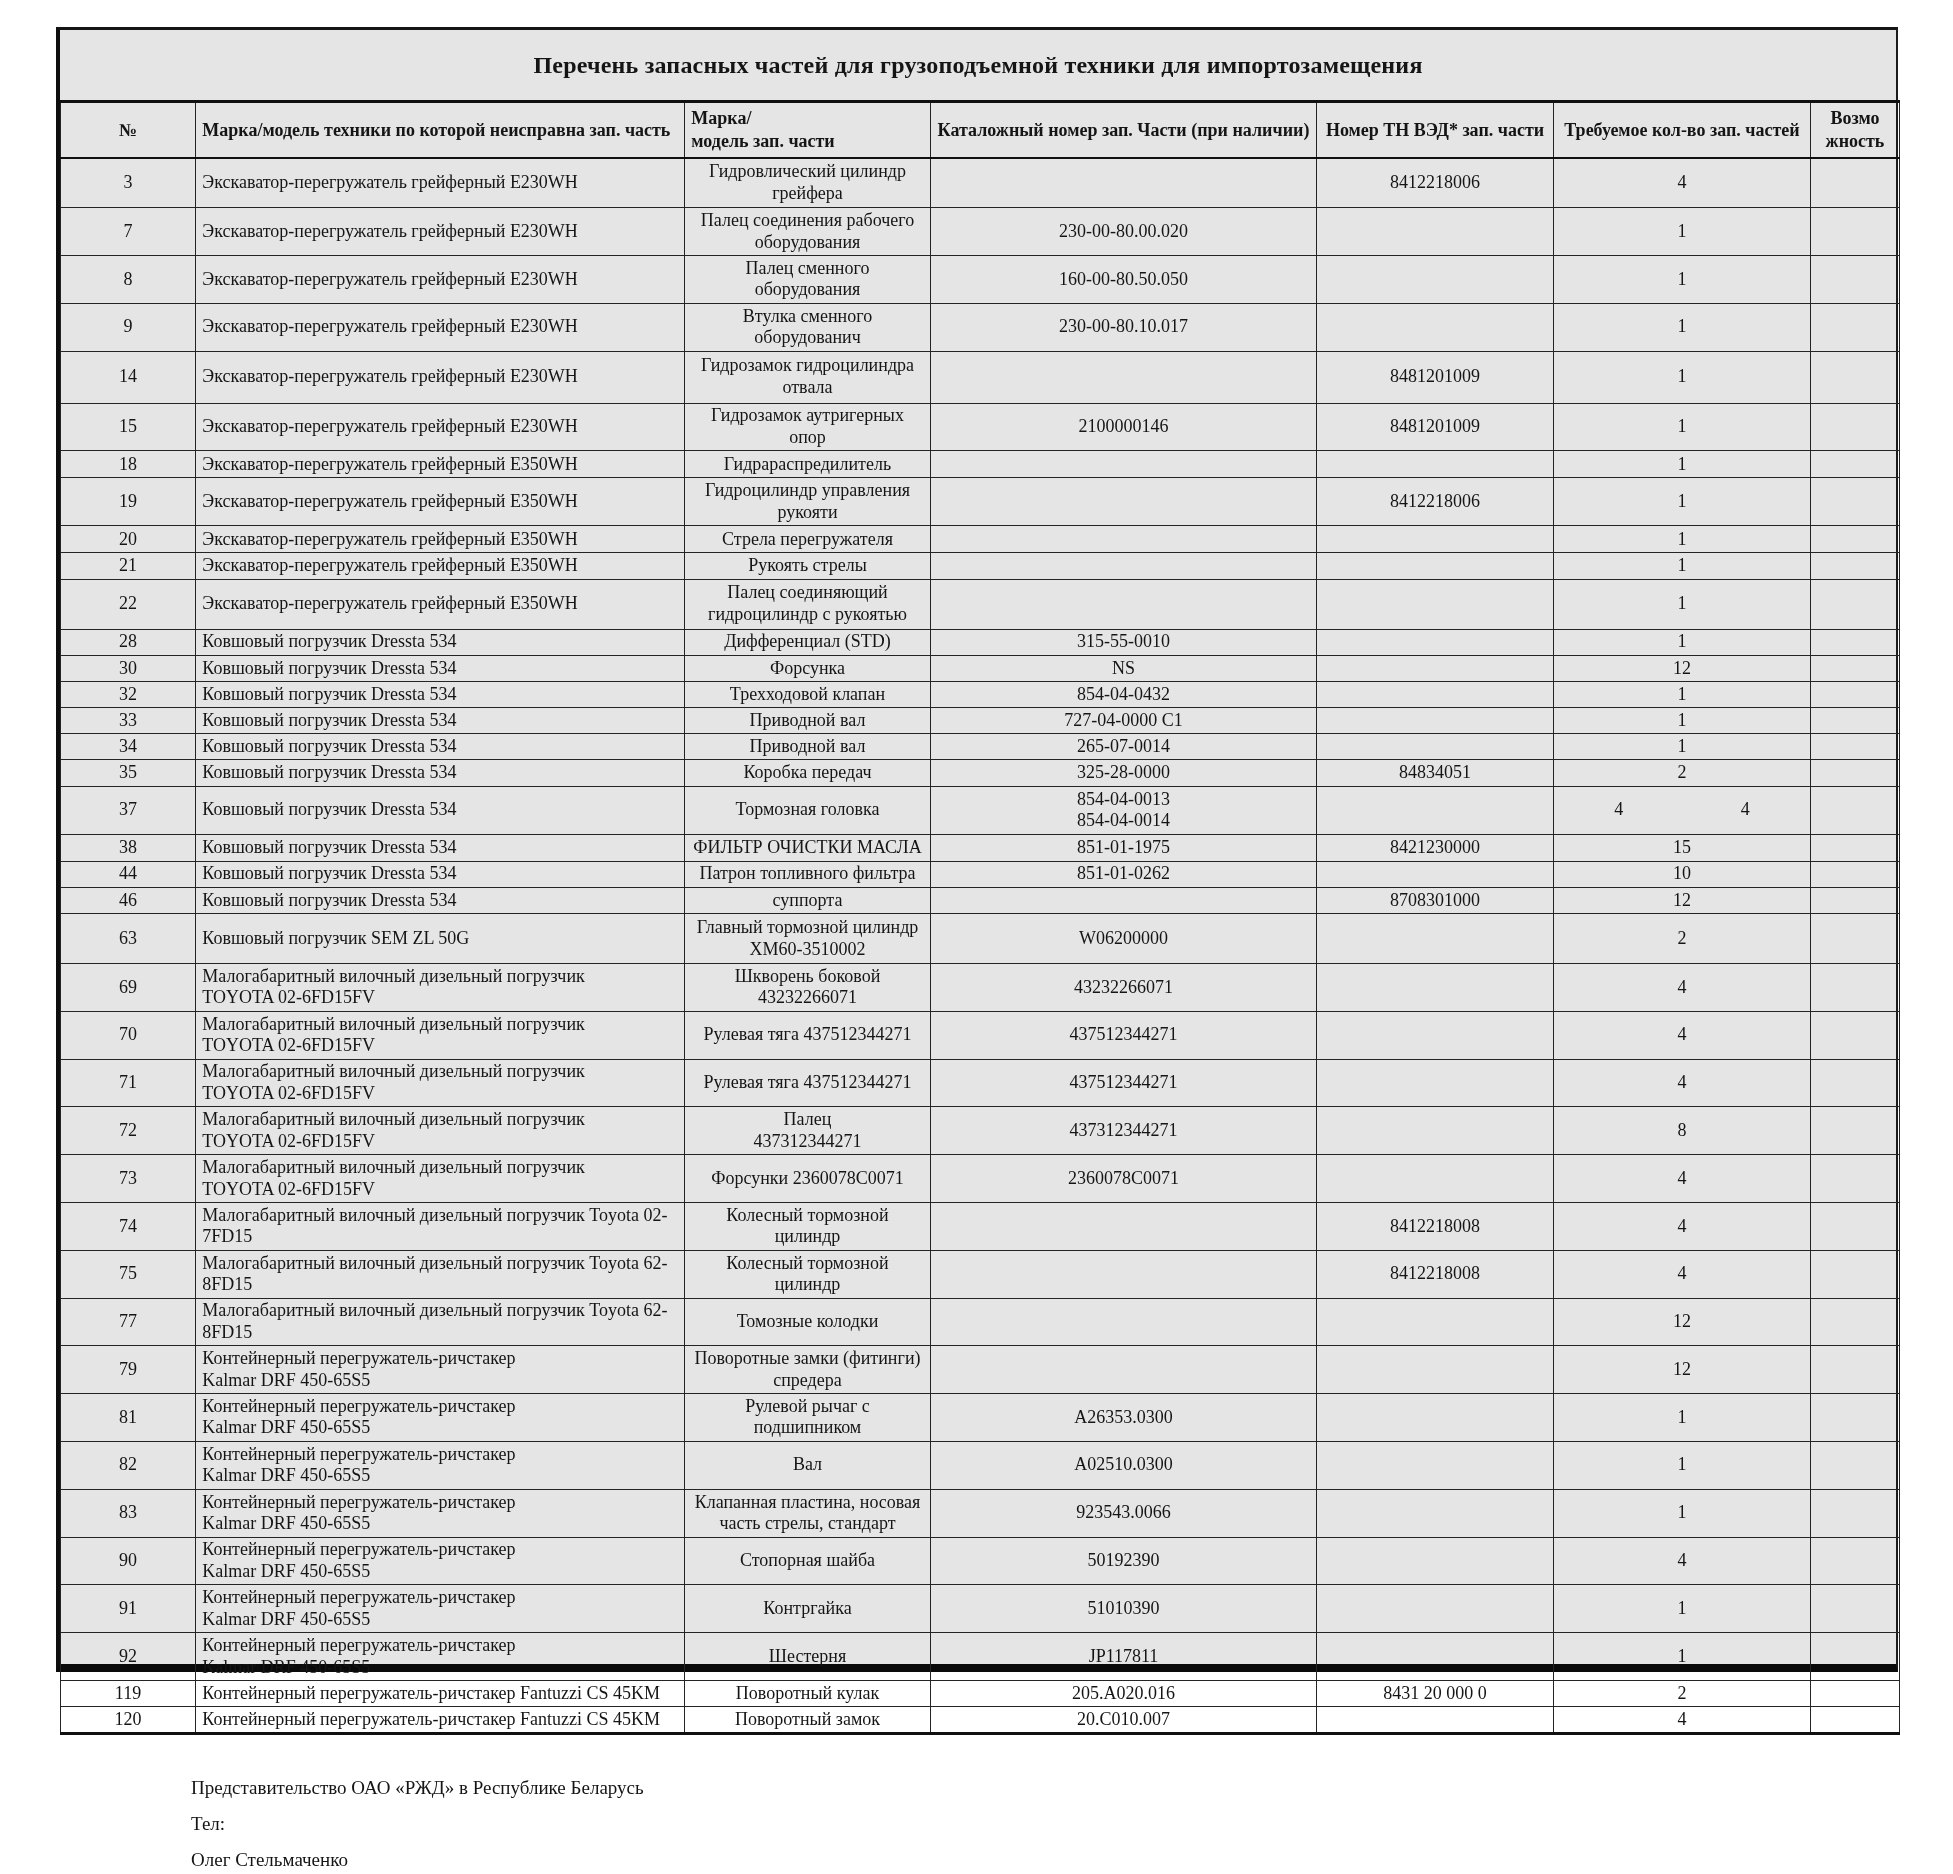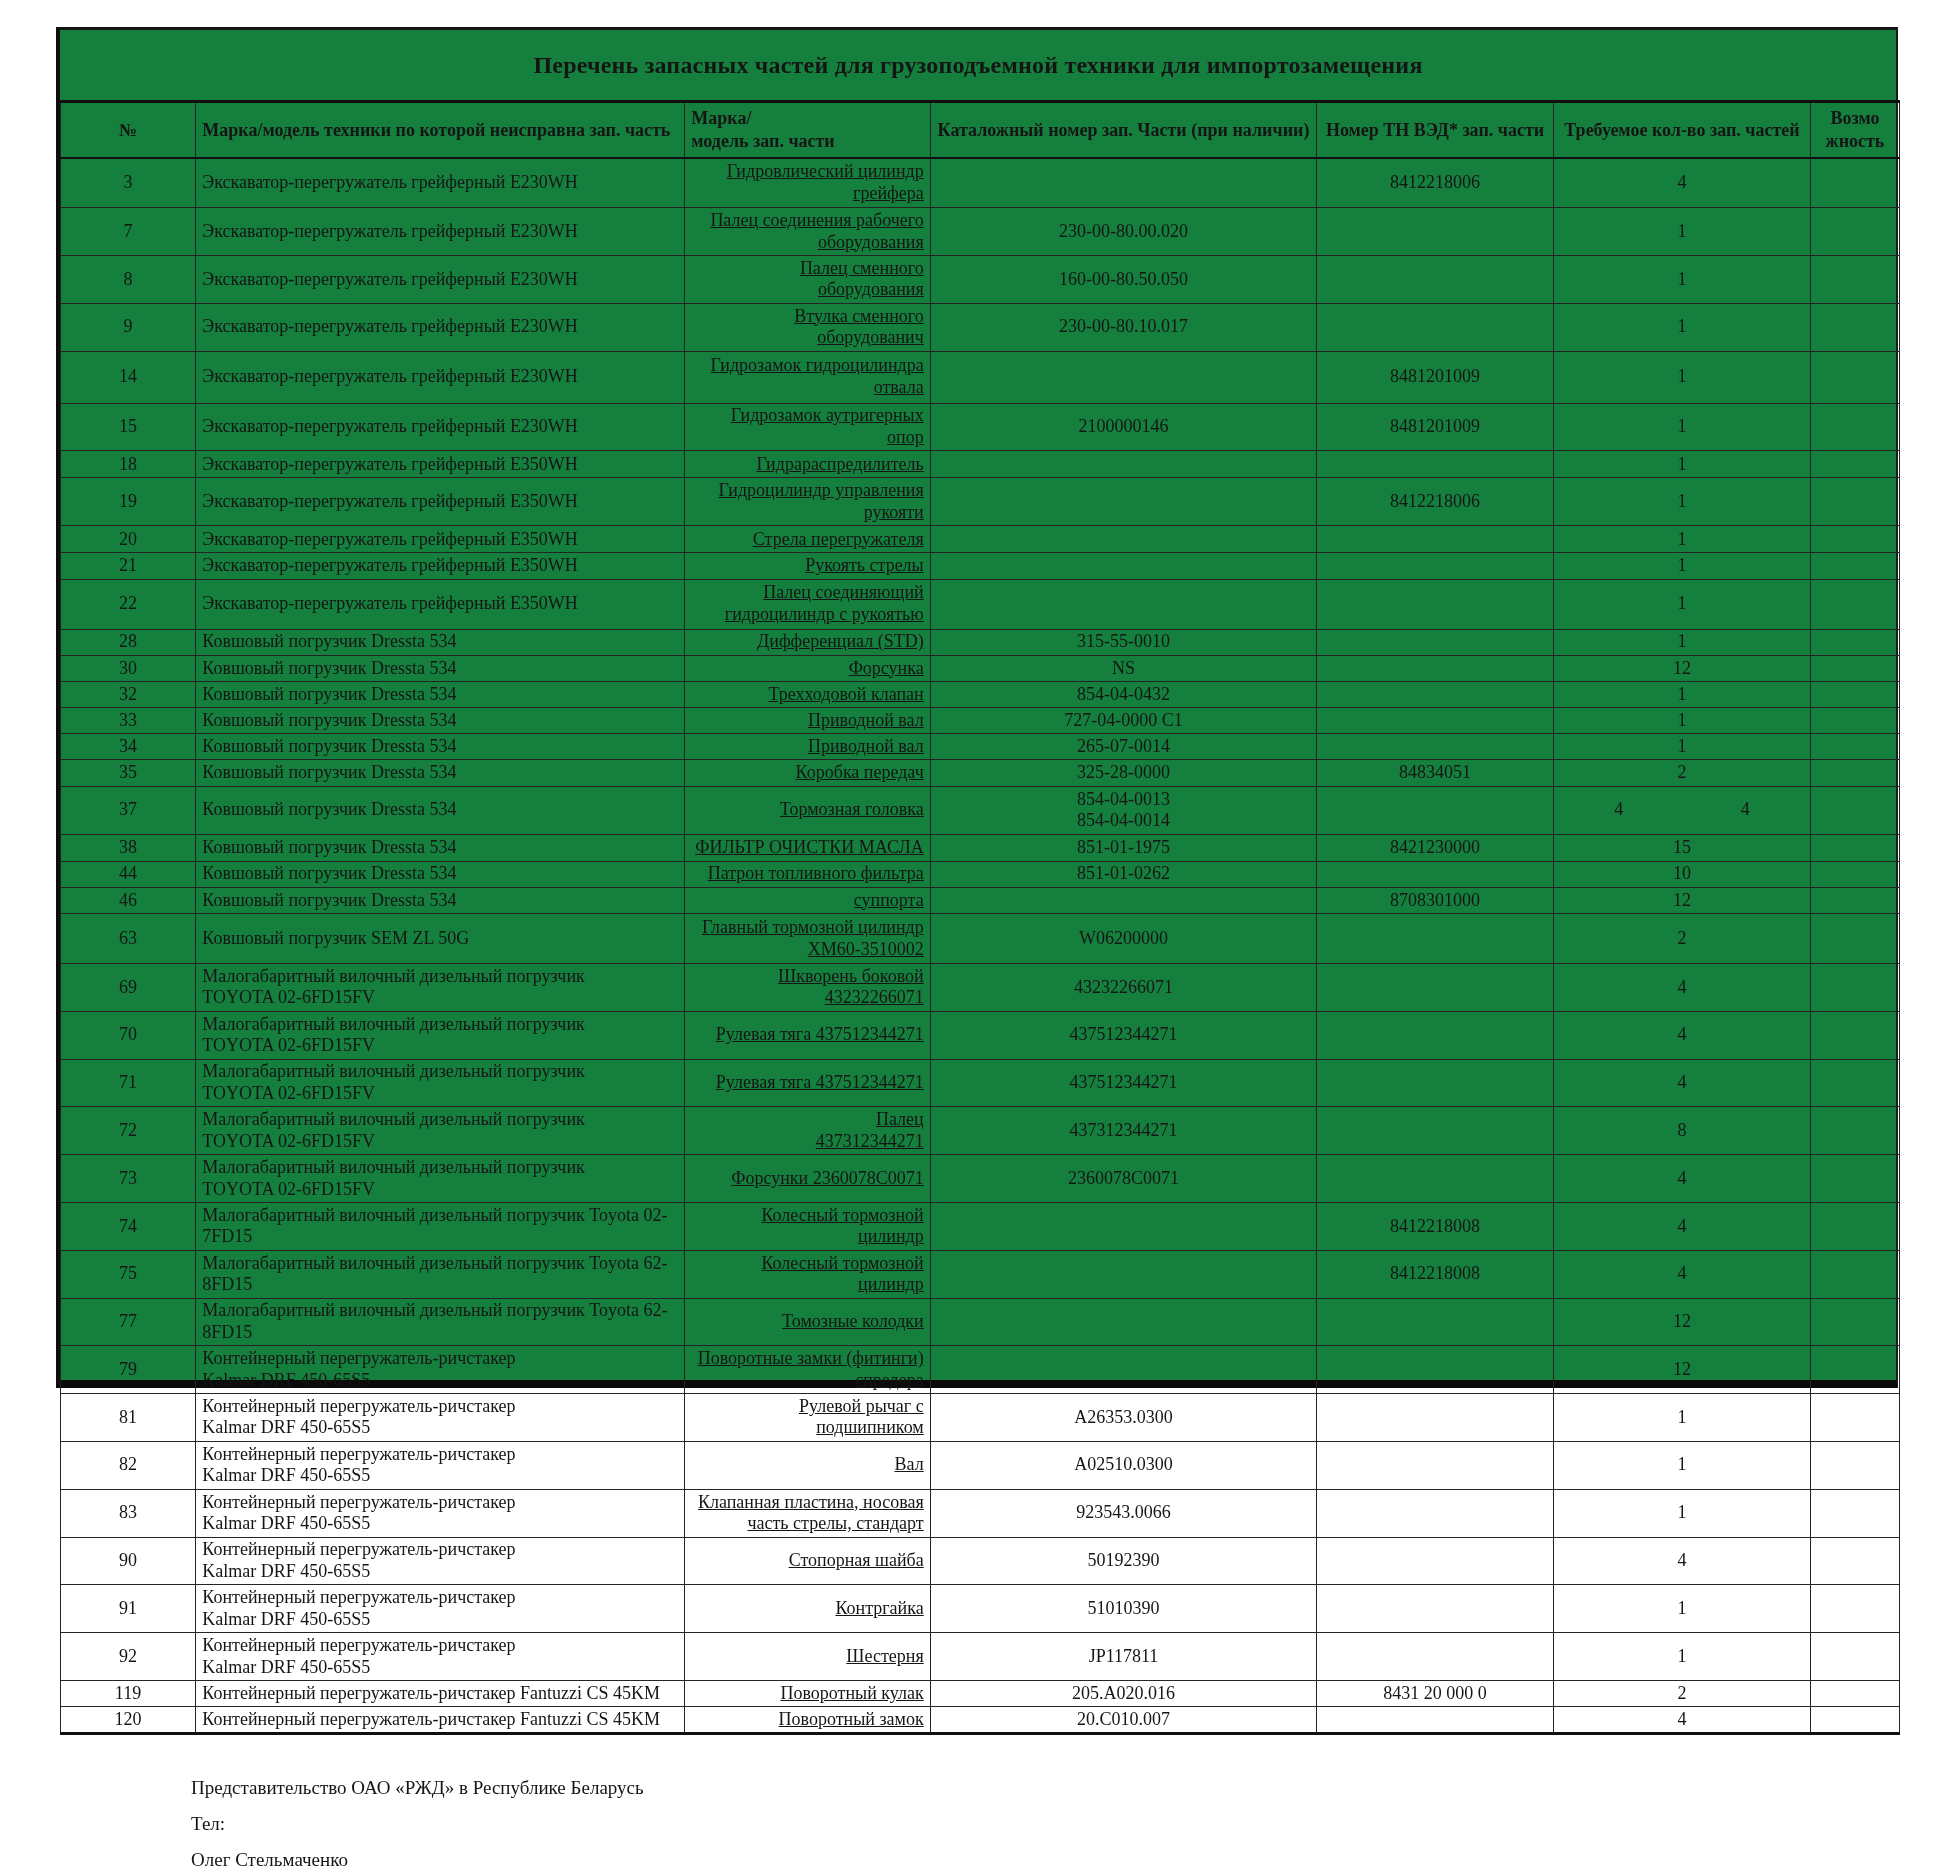--- a/index.html
+++ b/index.html
@@ -6,27 +6,27 @@
   body{
     width:1953px;height:1875px;
     background:#ffffff;
     font-family:"Liberation Serif","DejaVu Serif",serif;
     color:#151515;
     position:relative;
     overflow:hidden;
   }
   .frame{
     position:absolute;left:56px;top:27px;
-    width:1842px;height:1361px;
+    width:1842px;height:1645px;
     box-sizing:border-box;
     border-left:4.5px solid #0e0e0e;
     border-top:3.6px solid #151515;
     border-right:2.7px solid #1c1c1c;
     border-bottom:8px solid #0a0a0a;
-    background:#15803d;
+    background:#e5e5e5;
   }
   .title-wrap{
     height:70px;
     display:flex;align-items:center;justify-content:center;
   }
   h1.doc-title{
     margin:0;font-size:24px;font-weight:bold;letter-spacing:0.2px;
   }
   table.parts{
     width:100%;
@@ -51,21 +51,21 @@
     line-height:22.5px;
     height:56px;
   }
   table.parts tbody tr:last-child td{border-bottom:3.6px solid #101010;}
   th.h-no, td.c-no{text-align:center;}
   th.h-machine{text-align:left;}
   th.h-part{text-align:left;}
   th.h-catalog, th.h-tnved, th.h-qty, th.h-poss{text-align:center;}
   td.c-no{font-size:19px;}
   td.c-machine{text-align:left;}
-  td.c-part{text-align:right;text-decoration:underline;}
+  td.c-part{text-align:center;}
   td.c-catalog, td.c-tnved, td.c-qty, td.c-poss{text-align:center;}
   td.vbottom{vertical-align:bottom;}
   .dual-wrap{
     display:flex;justify-content:space-between;align-items:center;
     padding:0 54px;
   }
   .footer{
     margin:41px 0 0 131px;
     font-size:19px;
     line-height:24px;

